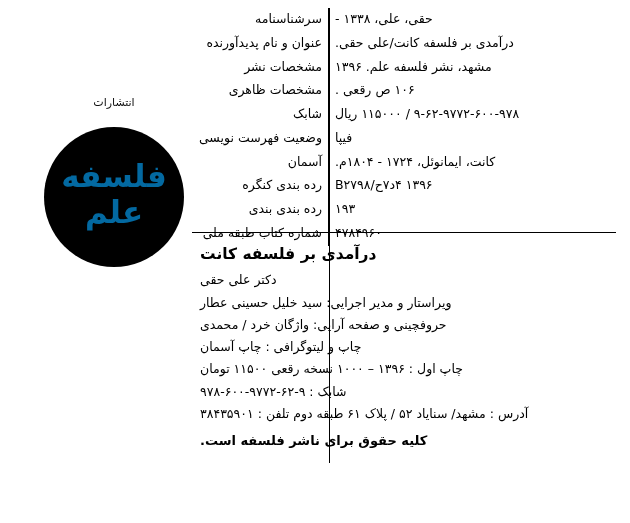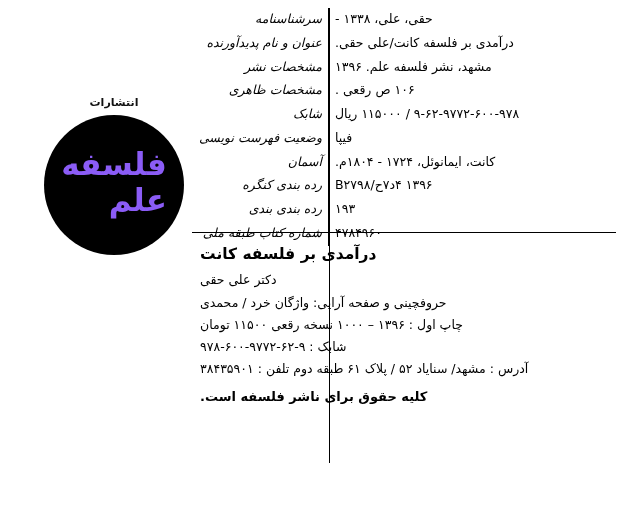--- a/index.html
+++ b/index.html
@@ -32,21 +32,20 @@
     font-size: 12.5px;
     line-height: 1.5;
     padding: 2px 6px 3px 6px;
     vertical-align: top;
     white-space: nowrap;
   }
   td.cip-label {
     width: 124px;
     text-align: right;
     border-right: none;
-    font-style: italic;
   }
   td.cip-value {
     text-align: left;
     border-left: 1.6px solid #000;
   }
   .cip-value .line {
     display: block;
   }
 
   
@@ -100,41 +99,40 @@
   #logo-area {
     position: absolute;
     top: 96px;
     left: 36px;
     width: 156px;
     text-align: center;
   }
   #logo-caption {
     font-size: 11px;
     letter-spacing: 1px;
-    margin-bottom: 6px;
+    margin-bottom: 18px;
     color: #111;
-    font-weight: bold;
   }
   #logo-disc {
     width: 140px;
     height: 140px;
     border-radius: 50%;
     background: #000;
     margin: 0 auto;
     display: flex;
     align-items: center;
     justify-content: center;
     overflow: hidden;
   }
   #logo-disc .logo-text {
-    color: #8b5cf6;
+    color: #0369a1;
     font-size: 31px;
     font-weight: bold;
     line-height: 1.15;
-    text-align: right;
+    text-align: center;
     direction: rtl;
     padding-bottom: 4px;
   }
 </style>
 </head>
 <body>
 
 <div id="cip-block">
   <table class="cip">
     <tbody>
@@ -201,21 +199,23 @@
     </tbody>
   </table>
 </div>
 
 <div id="cip-rule"></div>
 <div id="vert-rule"></div>
 
 <div id="colophon">
   <div class="title">درآمدی بر فلسفه کانت</div>
   <div class="row">دکتر علی حقی</div>
+  <div class="row">ویراستار و مدیر اجرایی: سید خلیل حسینی عطار</div>
   <div class="row">حروفچینی و صفحه آرایی: واژگان خرد / محمدی</div>
+  <div class="row">چاپ و لیتوگرافی : چاپ آسمان</div>
   <div class="row">چاپ اول : ۱۳۹۶ – ۱۰۰۰ نسخه رقعی ۱۱۵۰۰ تومان</div>
   <div class="row">شابک : ۹-۶۲-۹۷۷۲-۶۰۰-۹۷۸</div>
   <div class="row">آدرس : مشهد/ سنایاد ۵۲ / پلاک ۶۱ طبقه دوم  تلفن : ۳۸۴۳۵۹۰۱</div>
   <div class="rights">کلیه حقوق برای ناشر فلسفه است.</div>
 </div>
 
 <div id="logo-area">
   <div id="logo-caption">انتشارات</div>
   <div id="logo-disc">
     <div class="logo-text">

